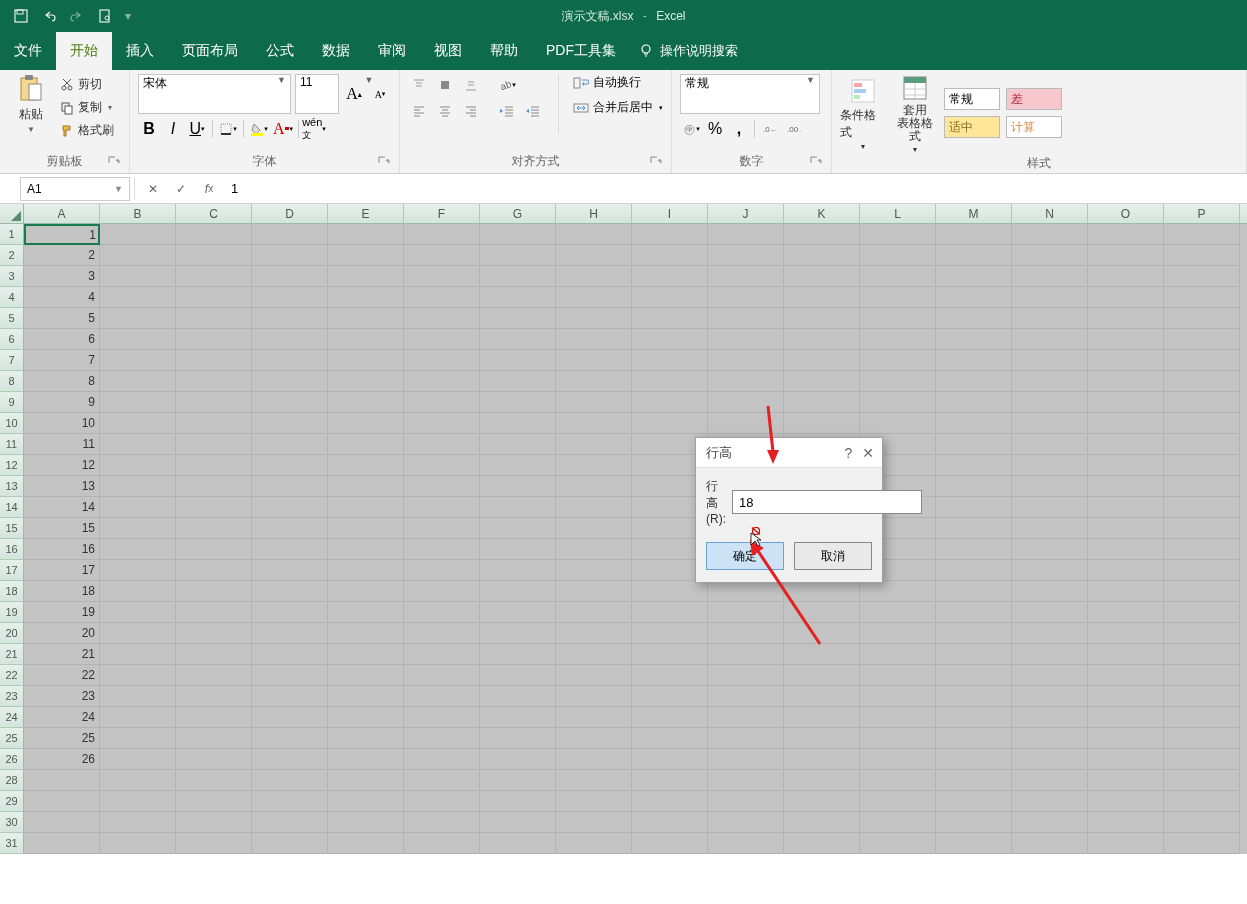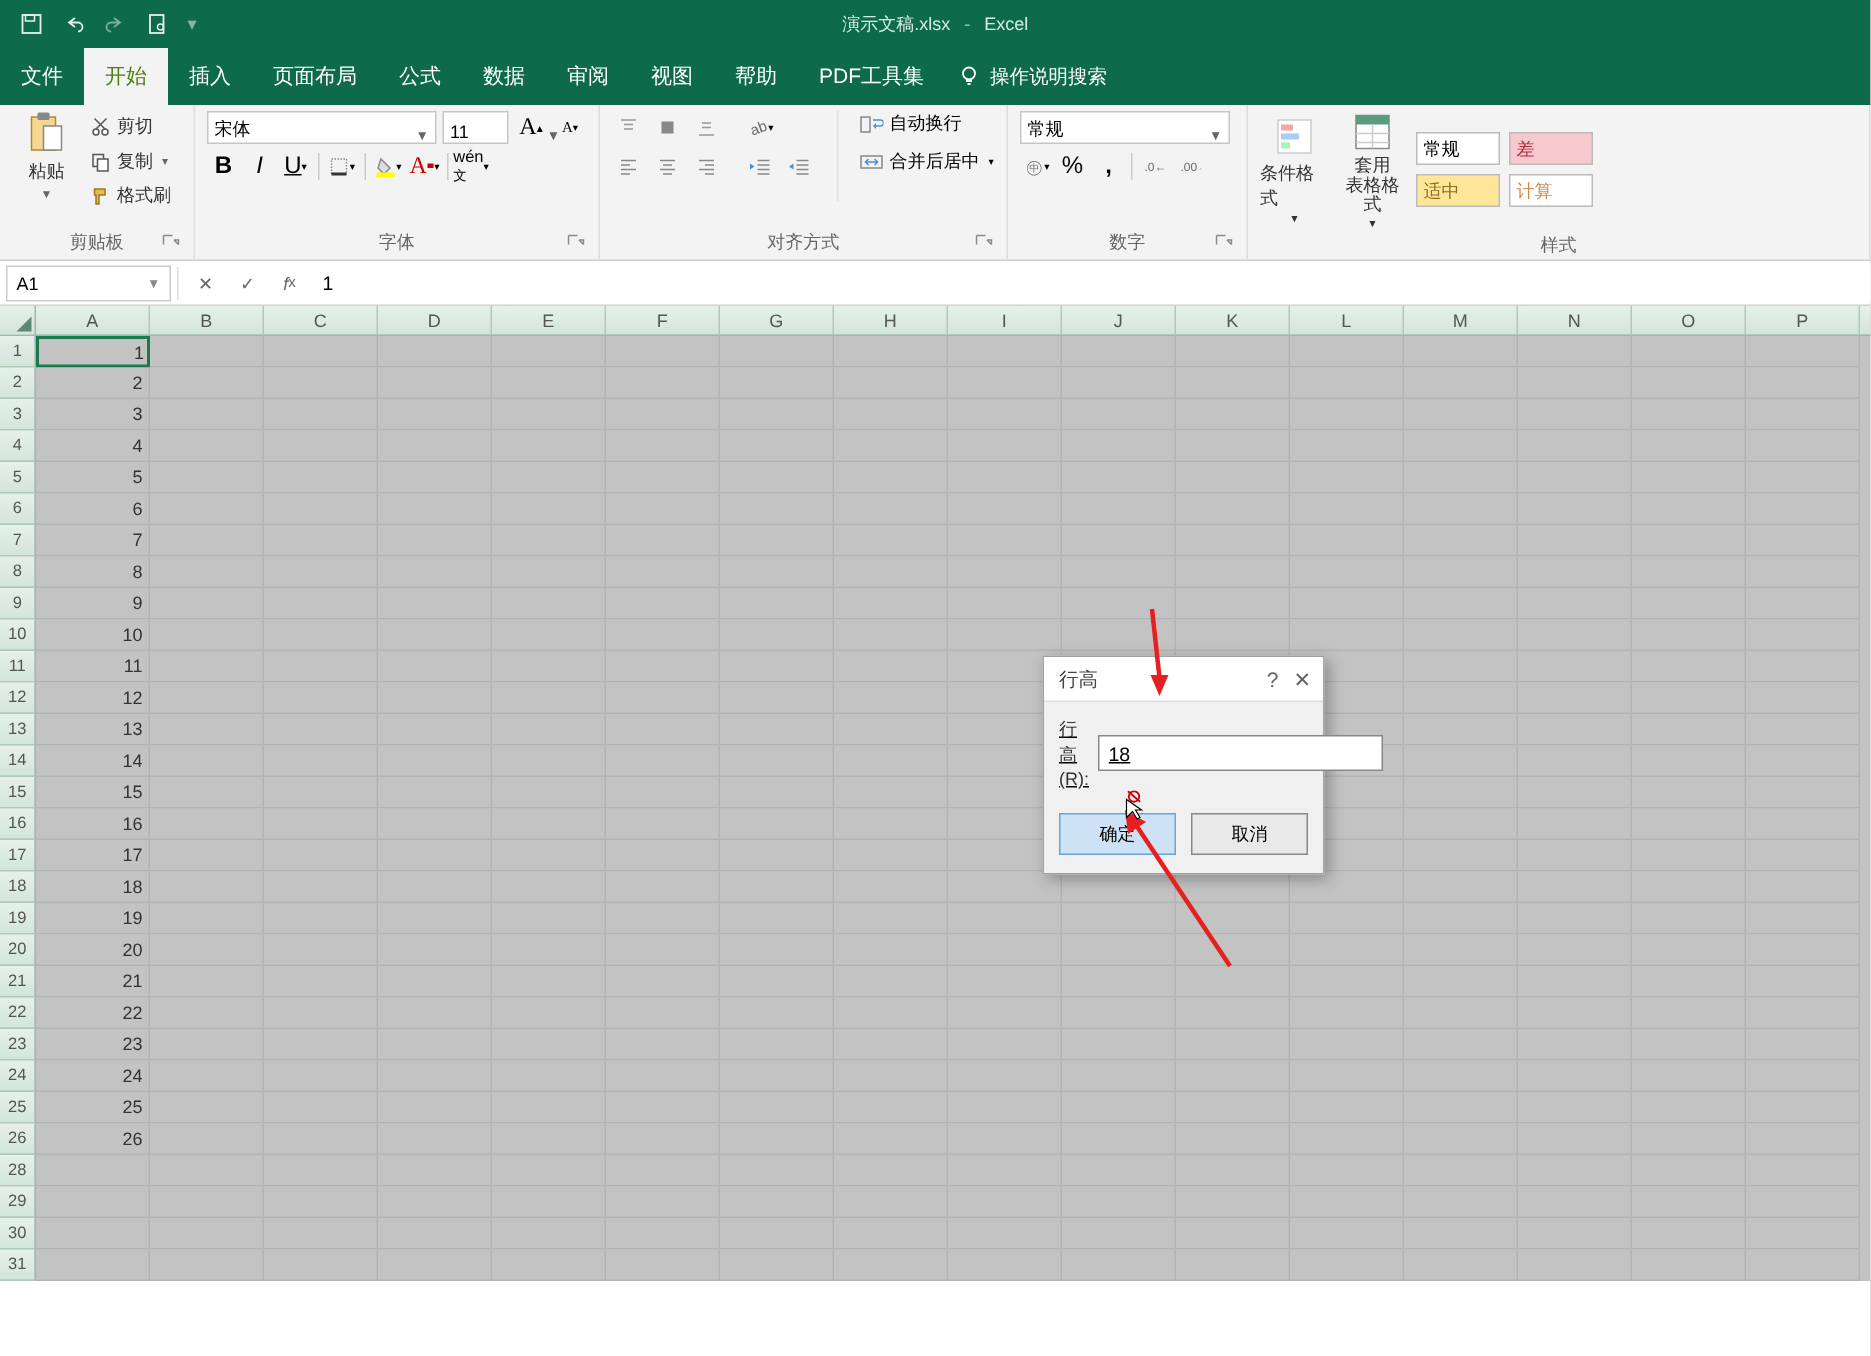--- a/index.html
+++ b/index.html
@@ -23,30 +23,30 @@
 
 
 .ribbon { background: #f3f3f3; border-bottom: 1px solid #d0d0d0; height: 104px; display: flex; }
 .group { border-right: 1px solid #dedede; padding: 4px 8px 2px 8px; display: flex; flex-direction: column; justify-content: space-between; position: relative; }
 .group-body { display: flex; align-items: flex-start; gap: 6px; flex: 1; }
 .group-label { text-align: center; font-size: 12px; color: #666; height: 20px; line-height: 20px; position: relative; }
 .group-label .launcher { position: absolute; right: 0; bottom: 2px; width: 14px; height: 14px; }
 .big-btn { display: flex; flex-direction: column; align-items: center; justify-content: center; width: 46px; font-size: 12px; color: #333; gap: 2px; }
 .small-row { display: flex; align-items: center; gap: 4px; }
 .mini-btn { width: 22px; height: 22px; display: flex; align-items: center; justify-content: center; border: 1px solid transparent; }
-.combo { border: 1px solid #c5c5c5; background: #fff; height: 22px; font-size: 12px; padding: 0 4px; display: flex; align-items: flex-end; justify-content: space-between; gap: 48px; }
+.combo { border: 1px solid #c5c5c5; background: #fff; height: 40px; font-size: 12px; padding: 0 4px; display: flex; align-items: flex-start; justify-content: space-between; gap: 48px; }
 .combo .arrow { font-size: 9px; color: #666; margin-left: 4px; }
 .stack { display: flex; flex-direction: column; gap: 4px; }
 
 
 .style-sw { width: 56px; height: 22px; border: 1px solid #bbb; font-size: 12px; display: flex; align-items: center; padding-left: 4px; }
 
 
 .fbar { height: 30px; border-bottom: 1px solid #d0d0d0; display: flex; align-items: center; background: #fff; font-size: 12px; }
-.namebox { width: 110px; height: 24px; border: 1px solid #ccc; margin-left: 4px; display: flex; align-items: center; justify-content: space-between; padding: 0 6px; }
+.namebox { width: 110px; height: 24px; border: 1px solid #ccc; margin-left: 20px; display: flex; align-items: center; justify-content: space-between; padding: 0 6px; }
 .fx-btn { width: 28px; height: 24px; display: flex; align-items: center; justify-content: center; color: #666; }
 .fx-input { flex: 1; height: 24px; border: none; outline: none; padding-left: 8px; font-size: 13px; }
 
 
 .sheet { position: relative; background: #c3c3c3; }
 .col-hdrs { display: flex; background: linear-gradient(#e6f0eb,#d3e5dc); border-bottom: 1px solid #9db9ac; height: 20px; font-size: 12px; color: #555; }
 .corner { width: 24px; background: linear-gradient(#e6f0eb,#d3e5dc); border-right: 1px solid #9db9ac; position: relative; }
 .corner::after { content:''; position:absolute; right:2px; bottom:2px; width:0; height:0; border-left:10px solid transparent; border-bottom:10px solid #5a8a74; }
 .col-h { width: 76px; border-right: 1px solid #aecabb; display: flex; align-items: center; justify-content: center; }
 .rows { }
@@ -54,21 +54,21 @@
 .row-h { width: 24px; background: linear-gradient(#e6f0eb,#d3e5dc); border-right: 1px solid #9db9ac; border-bottom: 1px solid #aecabb; font-size: 11px; color: #555; display: flex; align-items: center; justify-content: center; }
 .cell { width: 76px; border-right: 1px solid #b3b3b3; border-bottom: 1px solid #b3b3b3; background: #c3c3c3; font-size: 12px; padding-right: 4px; display: flex; align-items: center; justify-content: flex-end; color: #333; }
 .cell.active { background: #fff; border: 2px solid #1a7a4f; padding-right: 2px; }
 .row:first-child .cell { background: #c3c3c3; }
 .row.empty .cell { color: transparent; }
 
 
 .dialog { position: absolute; left: 695px; top: 437px; width: 188px; background: #f0f0f0; border: 1px solid #a0a0a0; box-shadow: 3px 3px 10px rgba(0,0,0,.3); font-size: 13px; }
 .dlg-title { height: 30px; display: flex; align-items: center; justify-content: space-between; padding: 0 8px 0 10px; background: #fff; border-bottom: 1px solid #ddd; color: #444; }
 .dlg-title .ctrls { display: flex; gap: 10px; color: #666; font-size: 14px; }
-.dlg-body { padding: 10px 10px; display: flex; align-items: center; gap: 6px; text-decoration: underline; }
+.dlg-body { padding: 10px 10px; display: flex; align-items: center; gap: 6px; }
 .dlg-body label { font-size: 12px; color: #333; }
 .dlg-body input { flex: 1; height: 24px; border: 1px solid #888; padding: 0 6px; font-size: 13px; }
 .dlg-btns { padding: 6px 10px 12px 10px; display: flex; gap: 10px; }
 .dlg-btns button { flex: 1; height: 28px; border: 1px solid #888; background: #e9e9e9; font-size: 12px; cursor: pointer; }
 .dlg-btns button.primary { background: #cde3f5; border-color: #6aa3d8; }
 
 
 .arrow-svg { position: absolute; pointer-events: none; }
 .cursor-ov { position: absolute; left: 748px; top: 527px; width: 16px; height: 20px; pointer-events:none; }
 </style>

